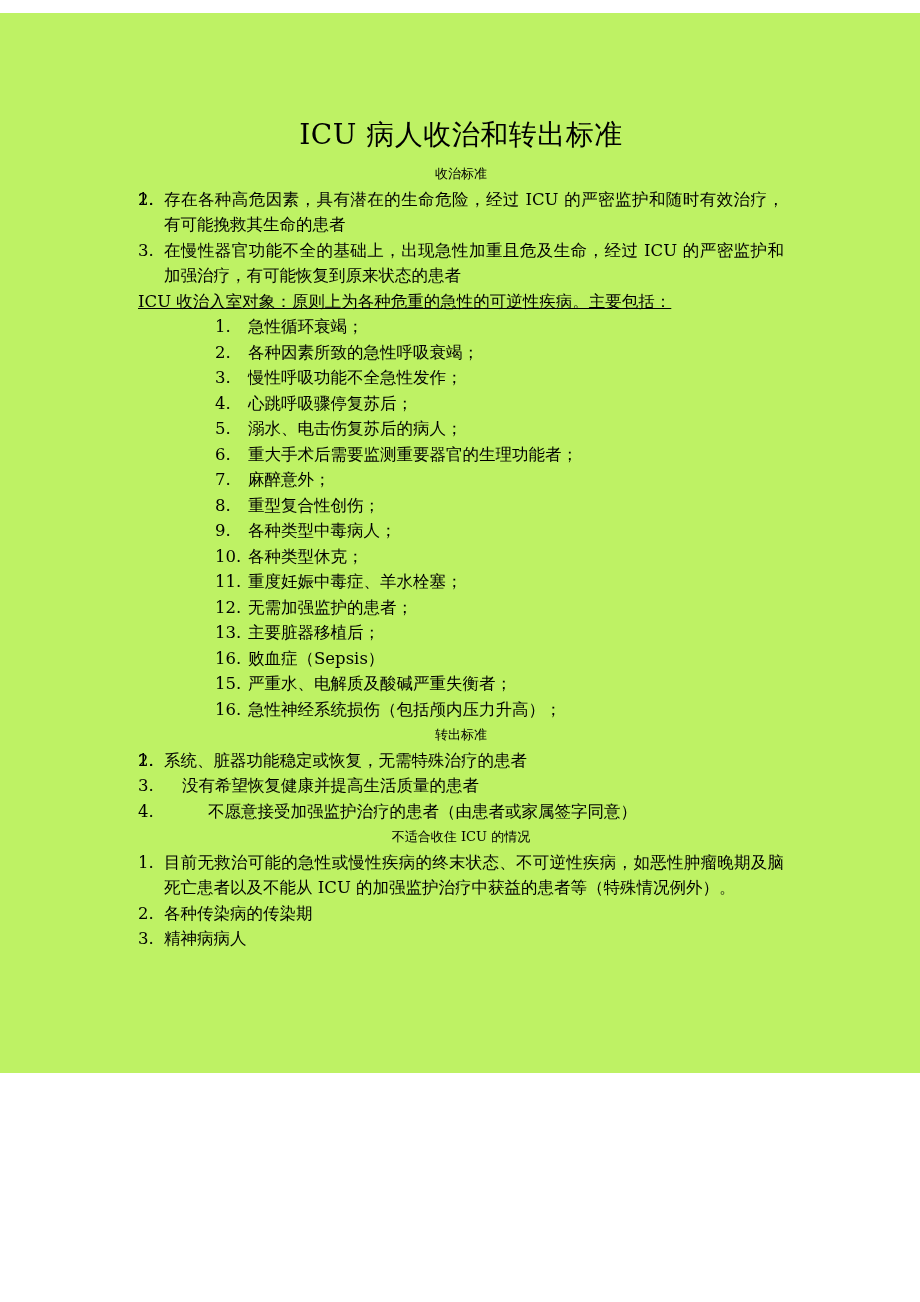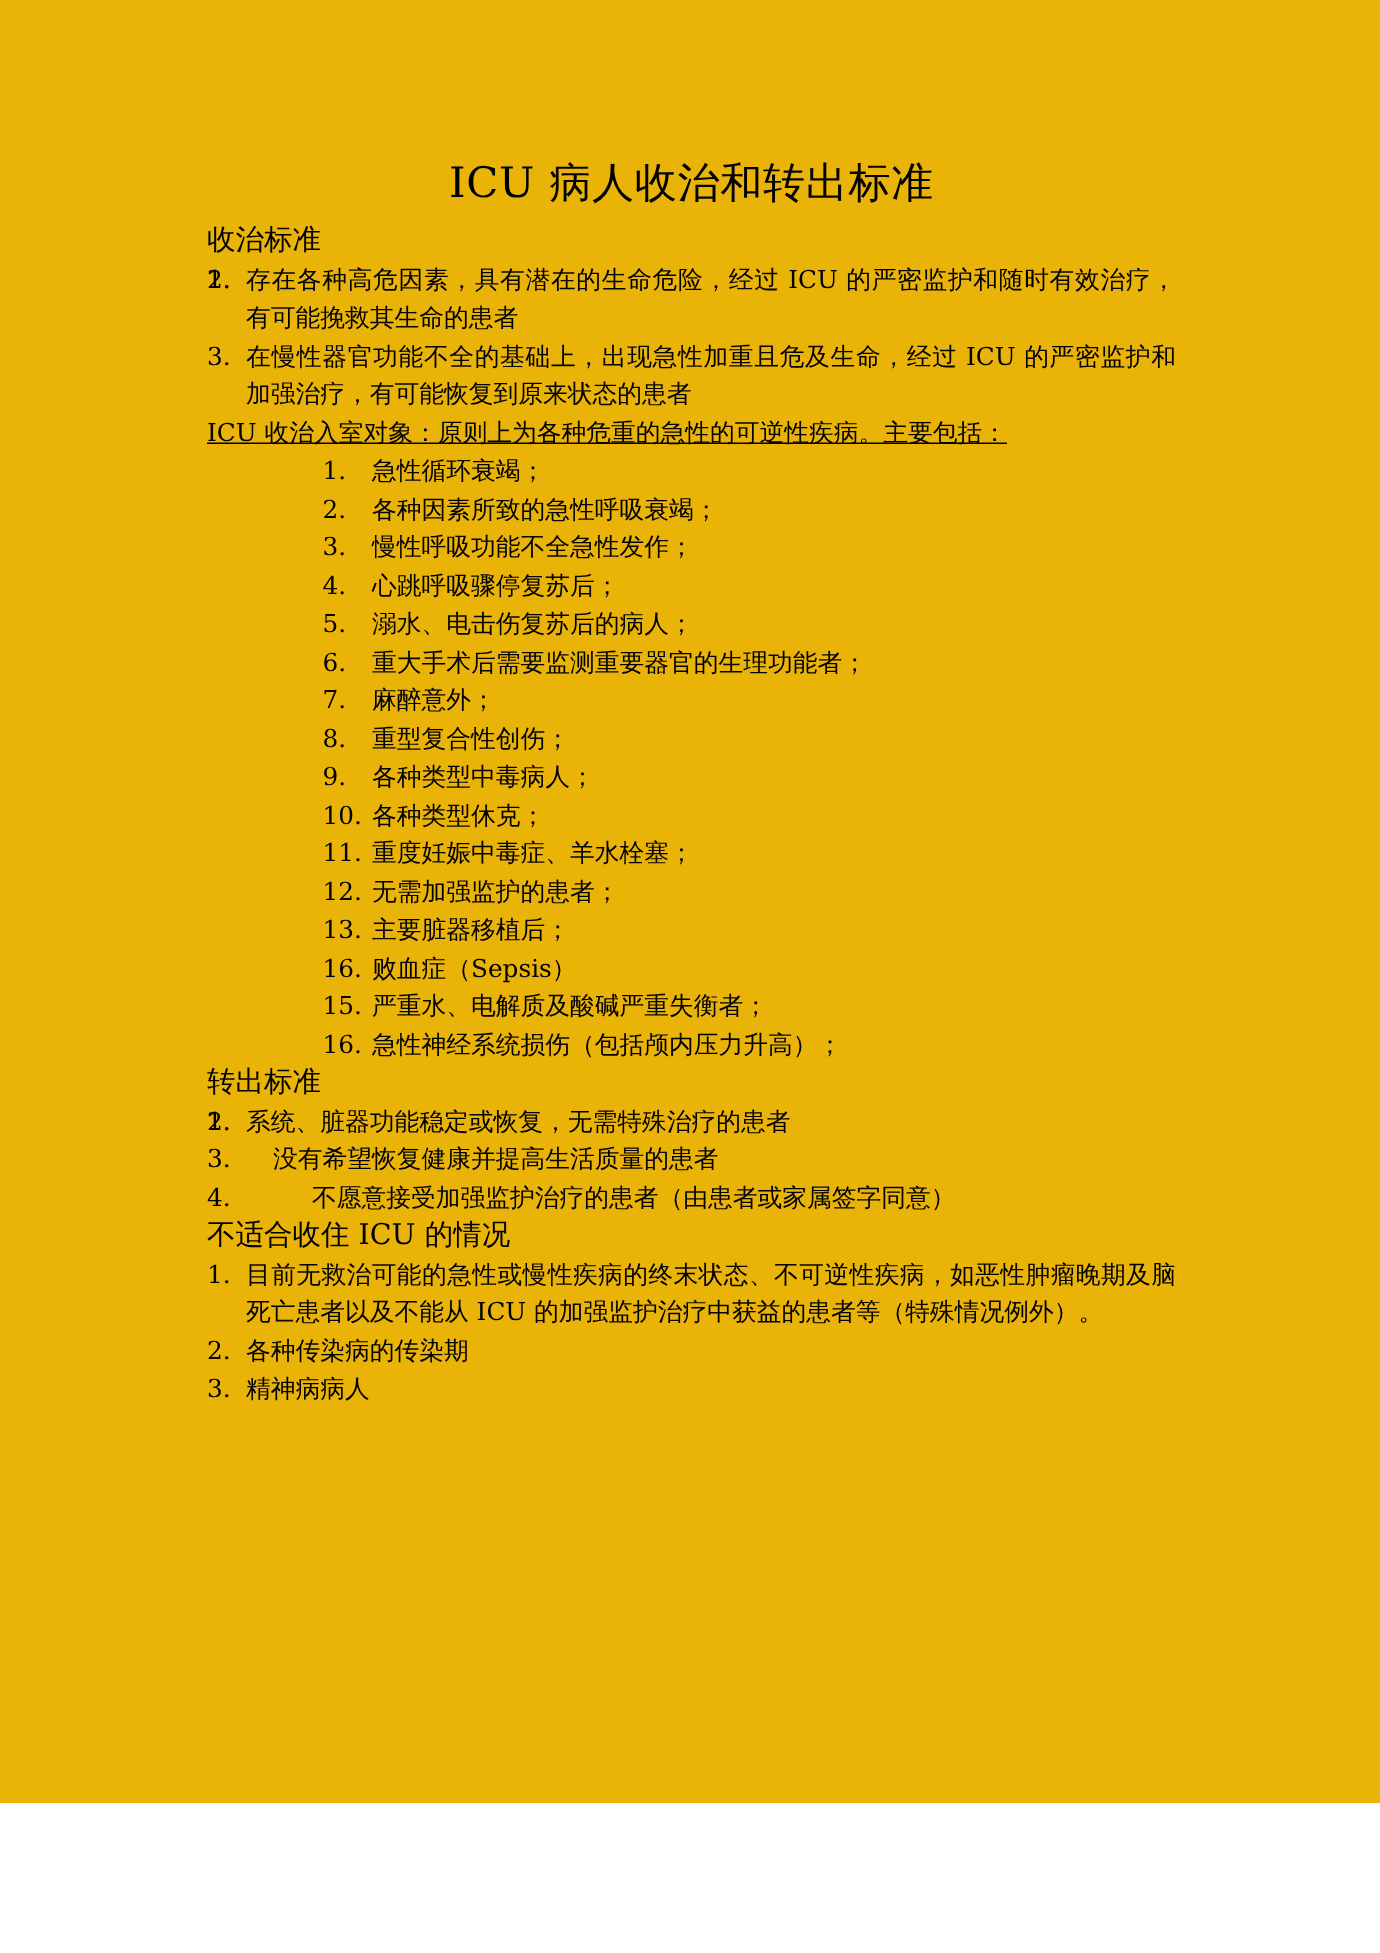--- a/index.html
+++ b/index.html
@@ -10,46 +10,48 @@
   body {
     width: 920px;
     height: 1302px;
     font-family: "DejaVu Serif", "Liberation Serif", serif;
     color: #000000;
     overflow: hidden;
   }
   .page {
     position: relative;
     width: 920px;
-    height: 1202px;
-    background: #eab308;
+    height: 1060px;
+    background: #bef264;
     box-sizing: border-box;
     padding: 0;
+    margin-top: 13px;
   }
   .doc-body {
     position: absolute;
     left: 138px;
     top: 100px;
     width: 646px;
   }
   .doc-title {
     font-family: "DejaVu Serif", "Liberation Serif", serif;
     font-size: 28px;
     line-height: 44px;
     text-align: center;
     font-weight: 400;
     letter-spacing: 0.5px;
     margin: 0 0 4px 0;
     white-space: nowrap;
   }
   .section-head {
-    font-size: 19px;
+    font-size: 13px;
     line-height: 25.5px;
     margin: 0;
     white-space: nowrap;
+    text-align: center;
   }
   .para {
     font-size: 16.5px;
     line-height: 25.5px;
     margin: 0;
     text-align: justify;
     text-justify: inter-ideograph;
     text-decoration: underline;
   }
   

